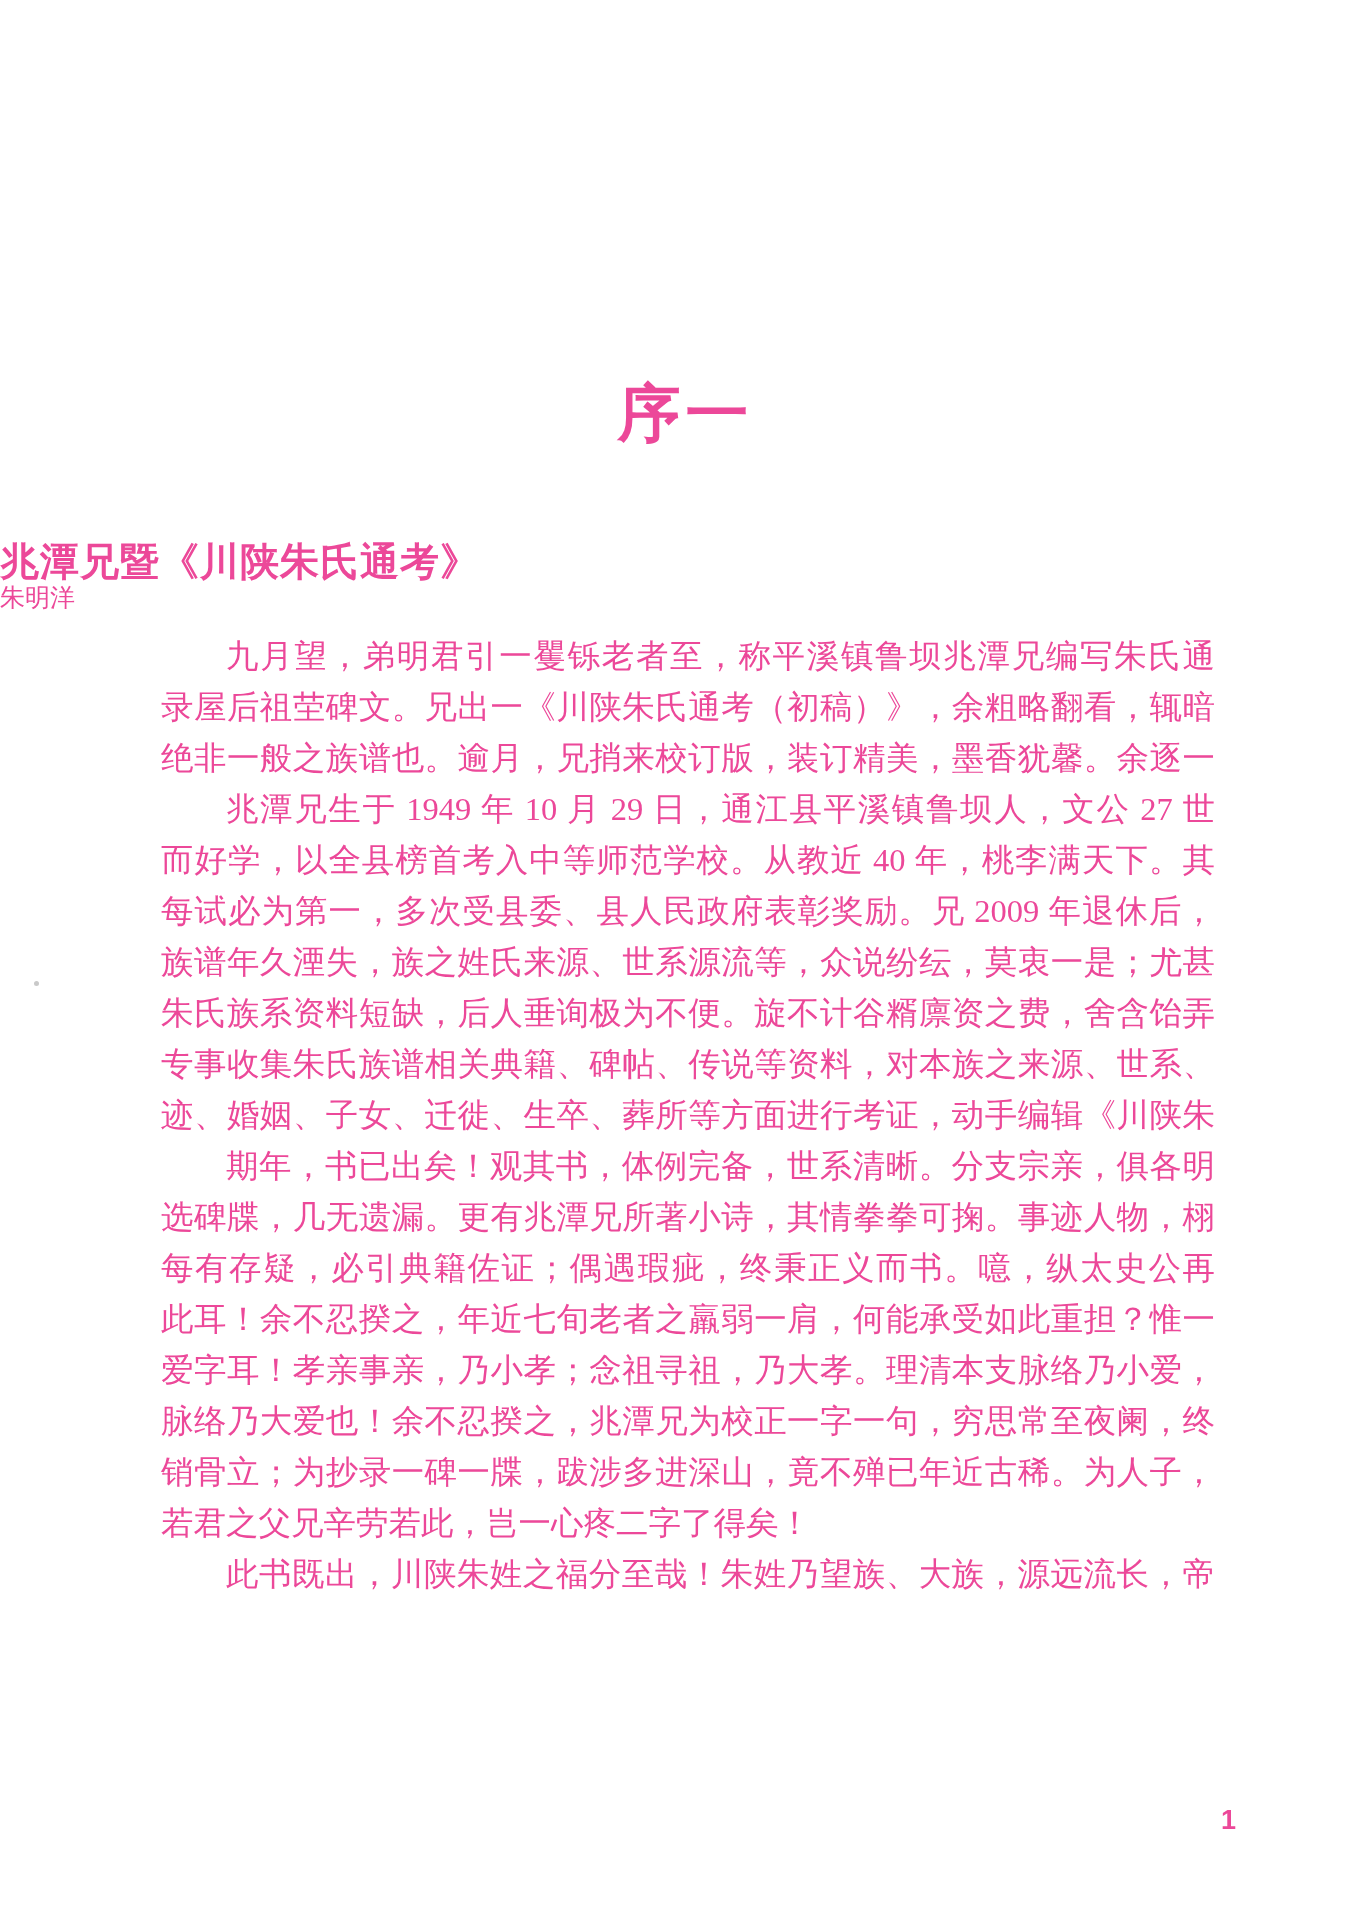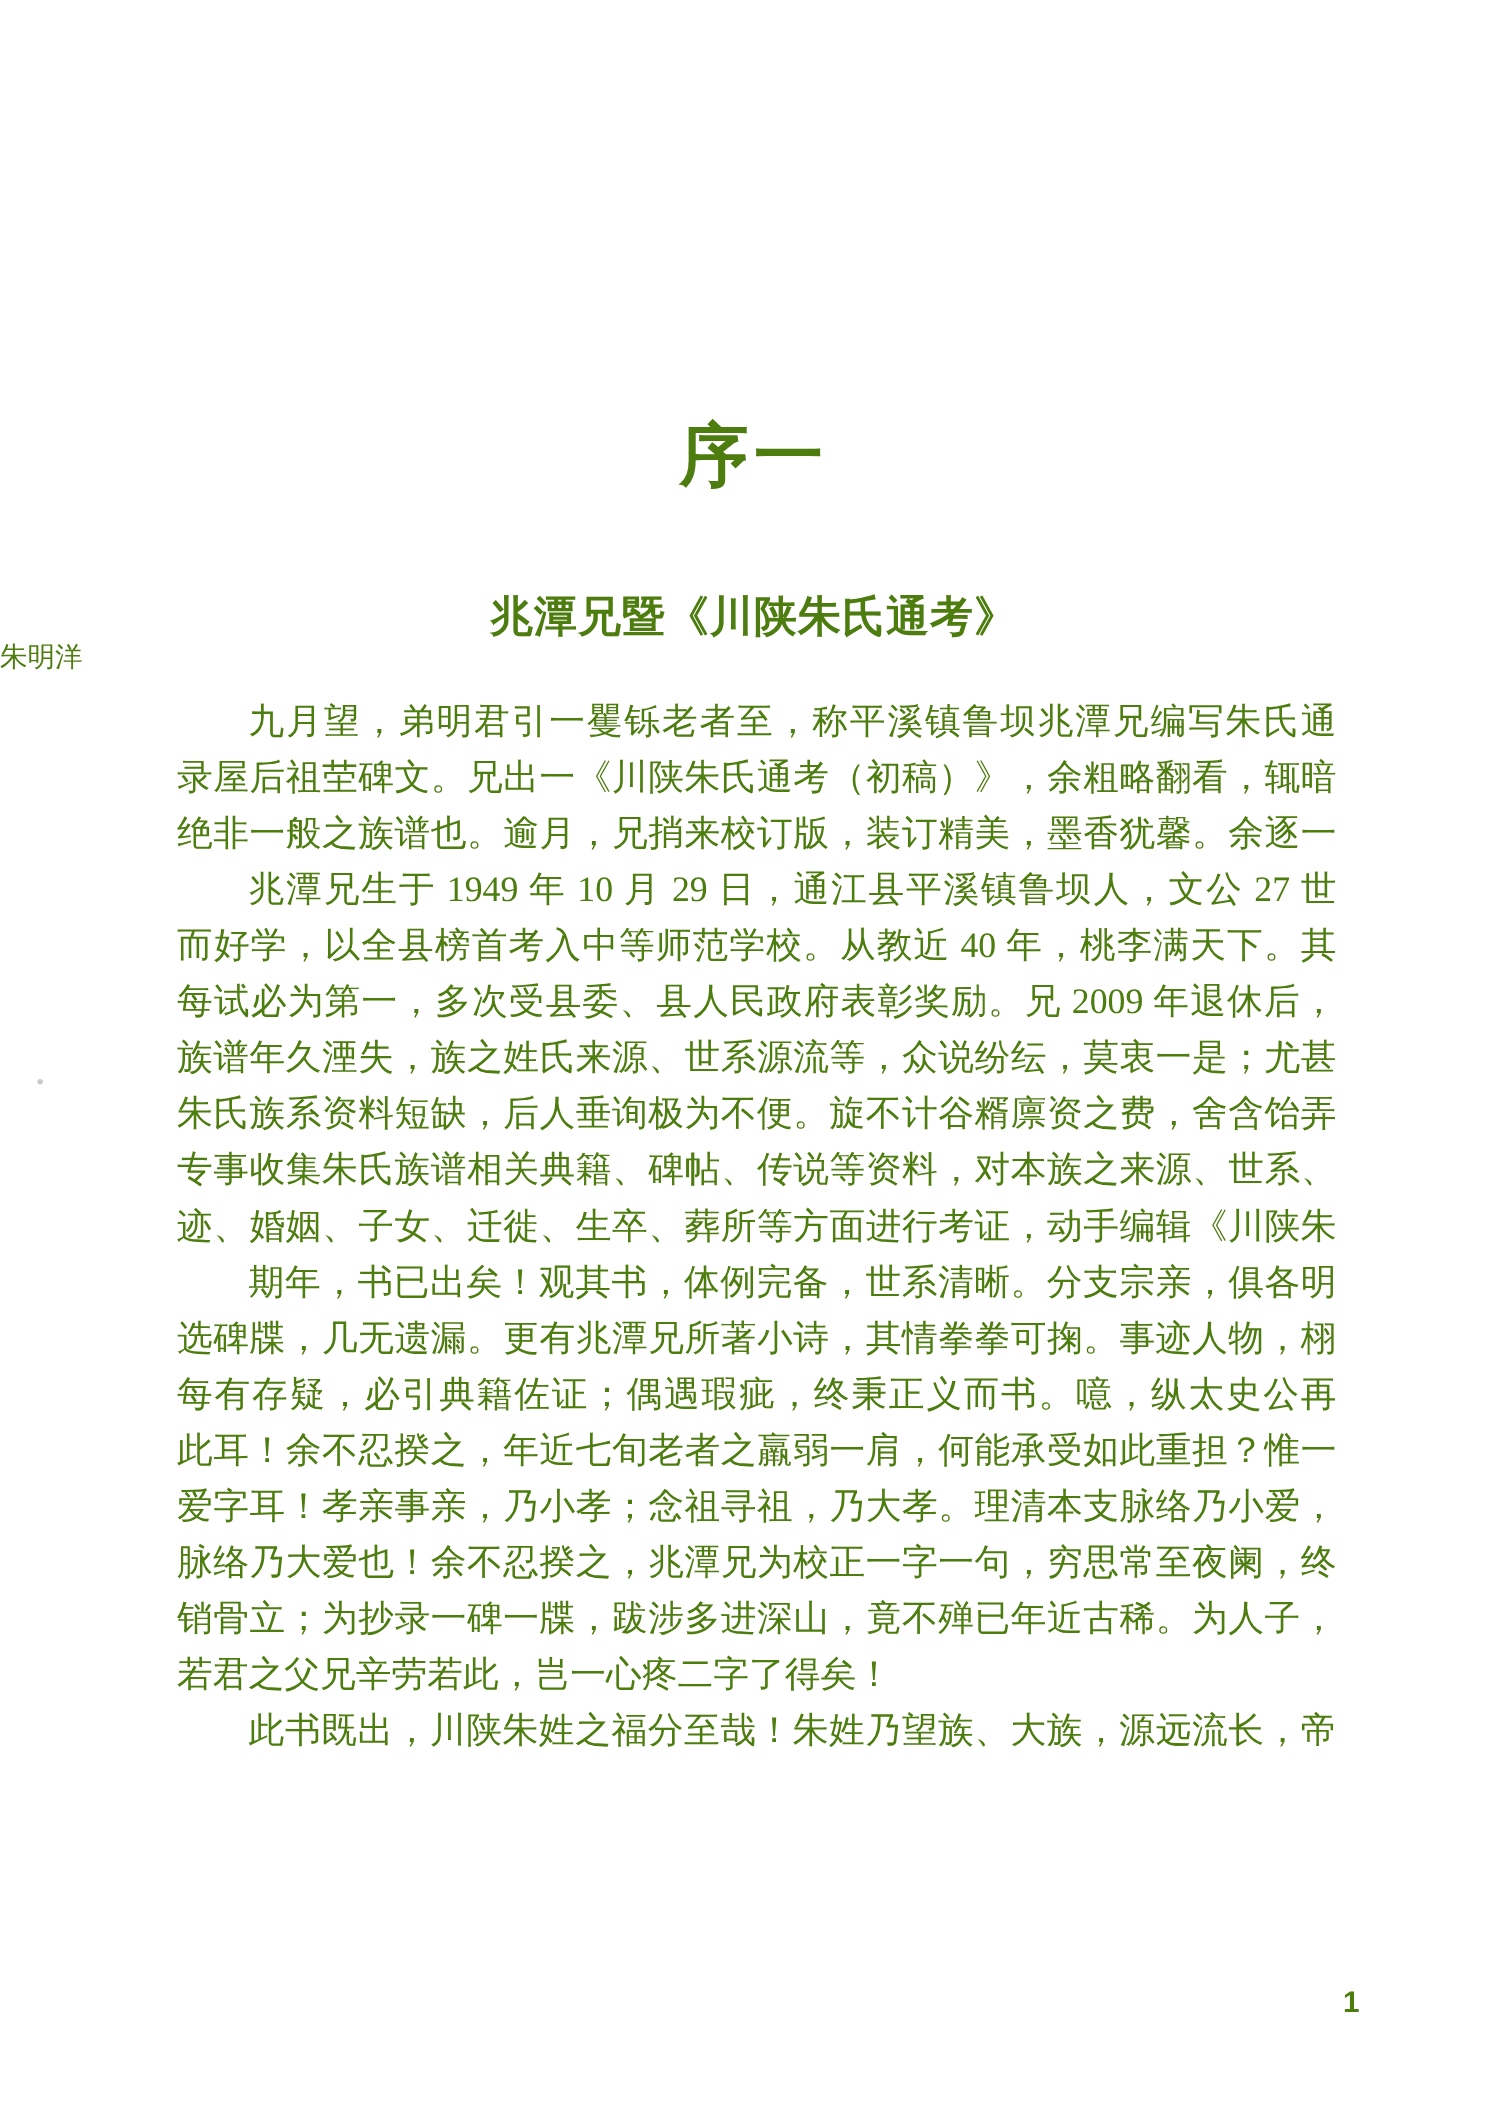--- a/index.html
+++ b/index.html
@@ -5,41 +5,41 @@
   html, body {
     margin: 0;
     padding: 0;
     background: #ffffff;
   }
   .page {
     position: relative;
     width: 1371px;
     height: 1920px;
     background: #ffffff;
-    color: #4d7c0f;
+    color: #ec4899;
     font-family: "Liberation Serif", "DejaVu Serif", serif;
     overflow: hidden;
   }
   .doc-title {
     position: absolute;
     top: 341px;
     left: 0;
     width: 100%;
     text-align: center;
     font-size: 63px;
     font-weight: 700;
     letter-spacing: 5px;
     line-height: 1;
   }
   .doc-subtitle {
     position: absolute;
     top: 510px;
     left: 0;
     width: 100%;
-    text-align: center;
+    text-align: left;
     font-size: 39px;
     font-weight: 700;
     letter-spacing: 1px;
     line-height: 1;
   }
   .doc-author {
     position: absolute;
     top: 585px;
     left: 0;
     width: 100%;

